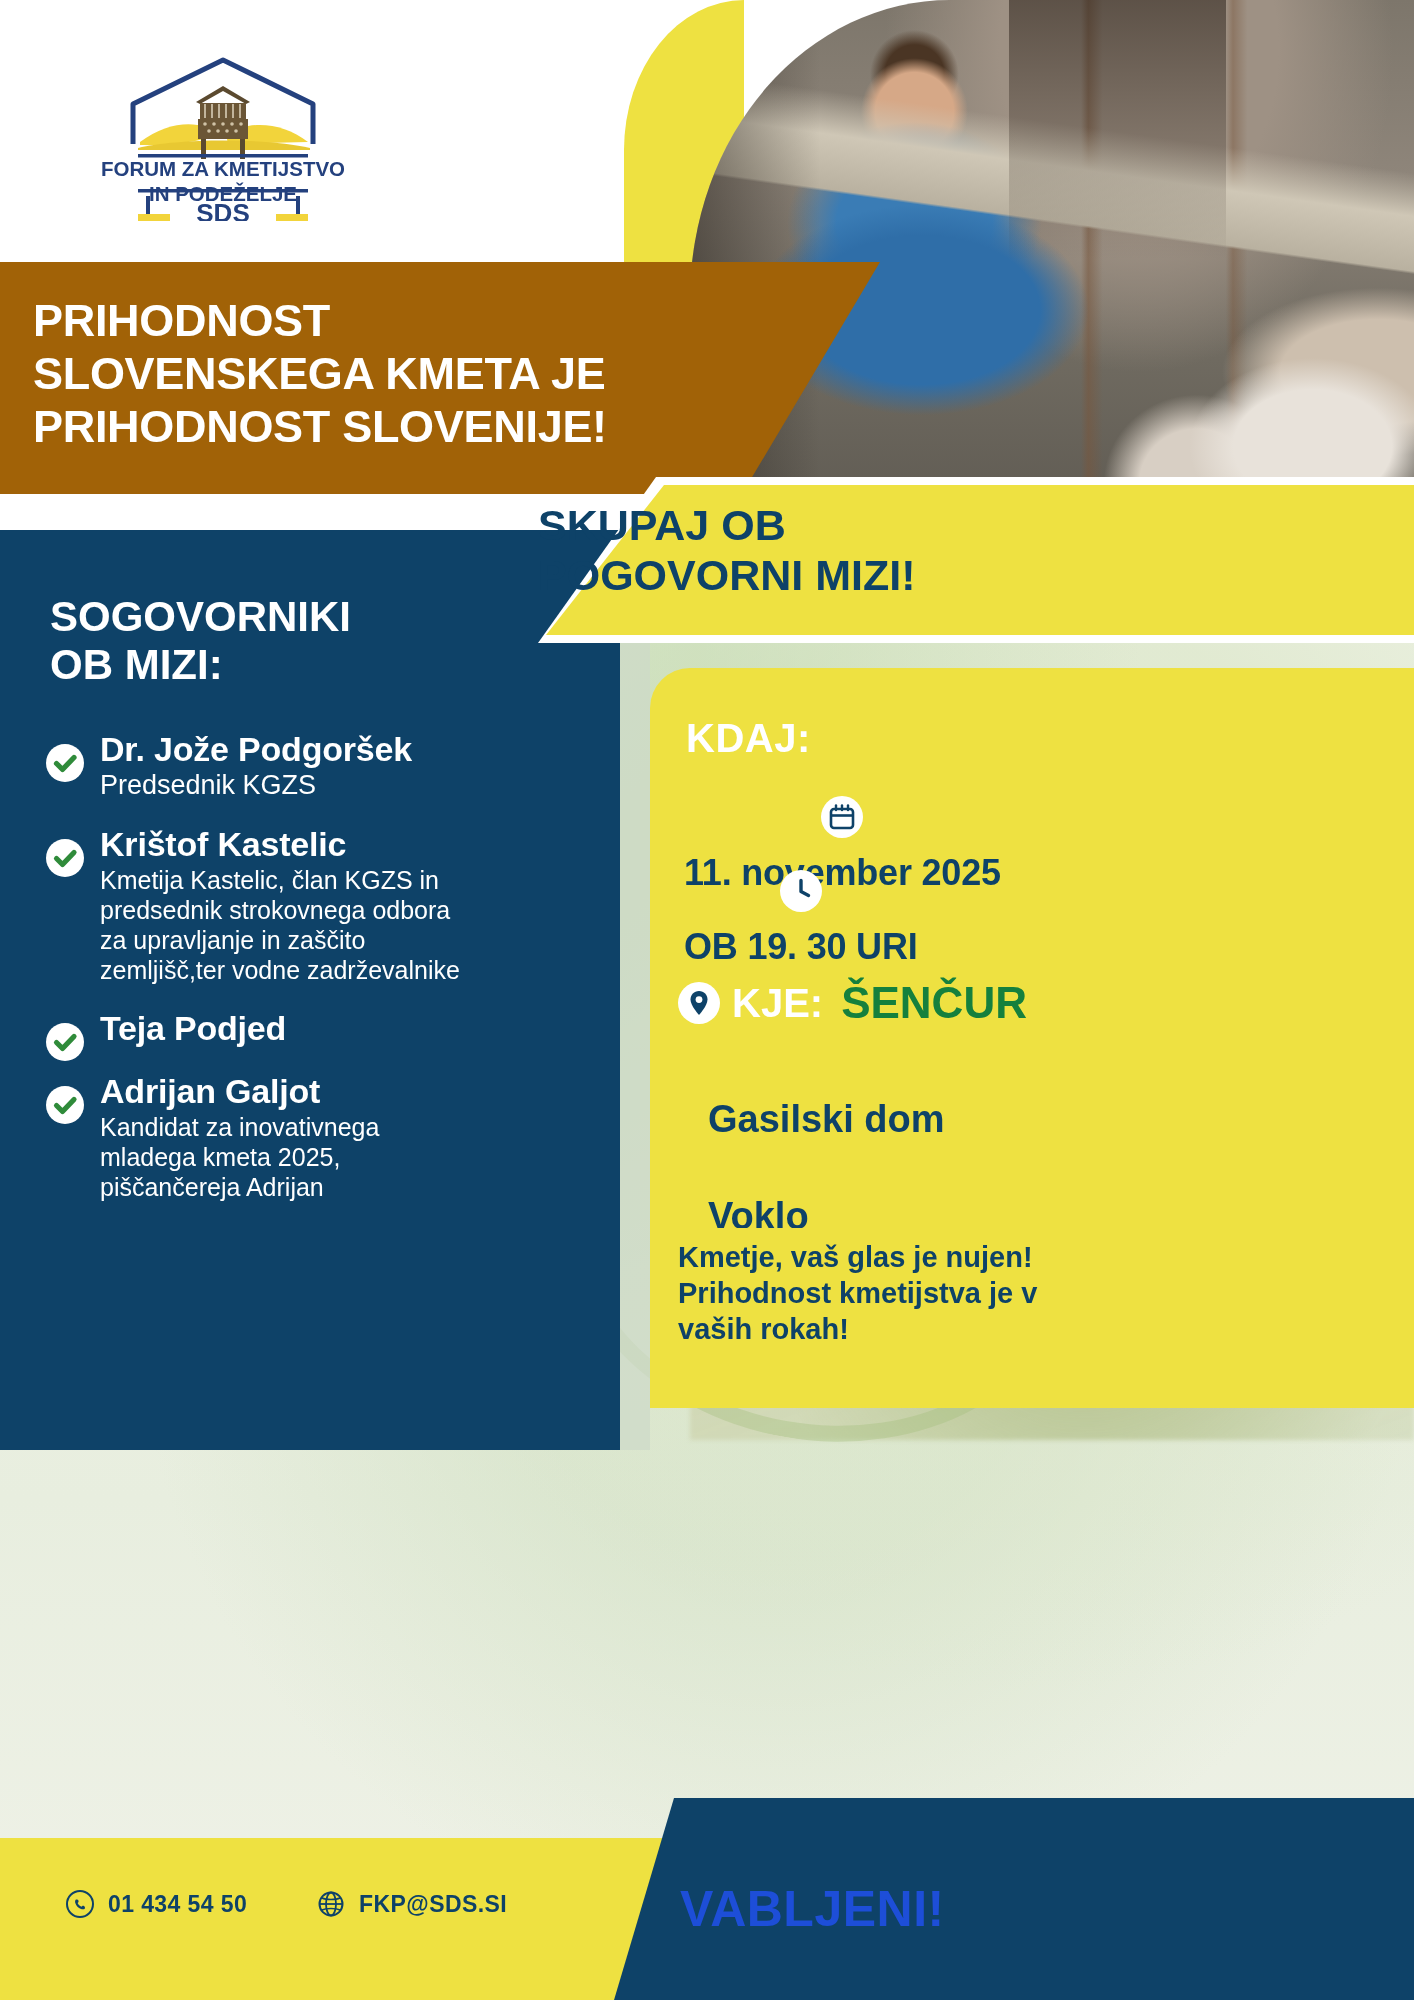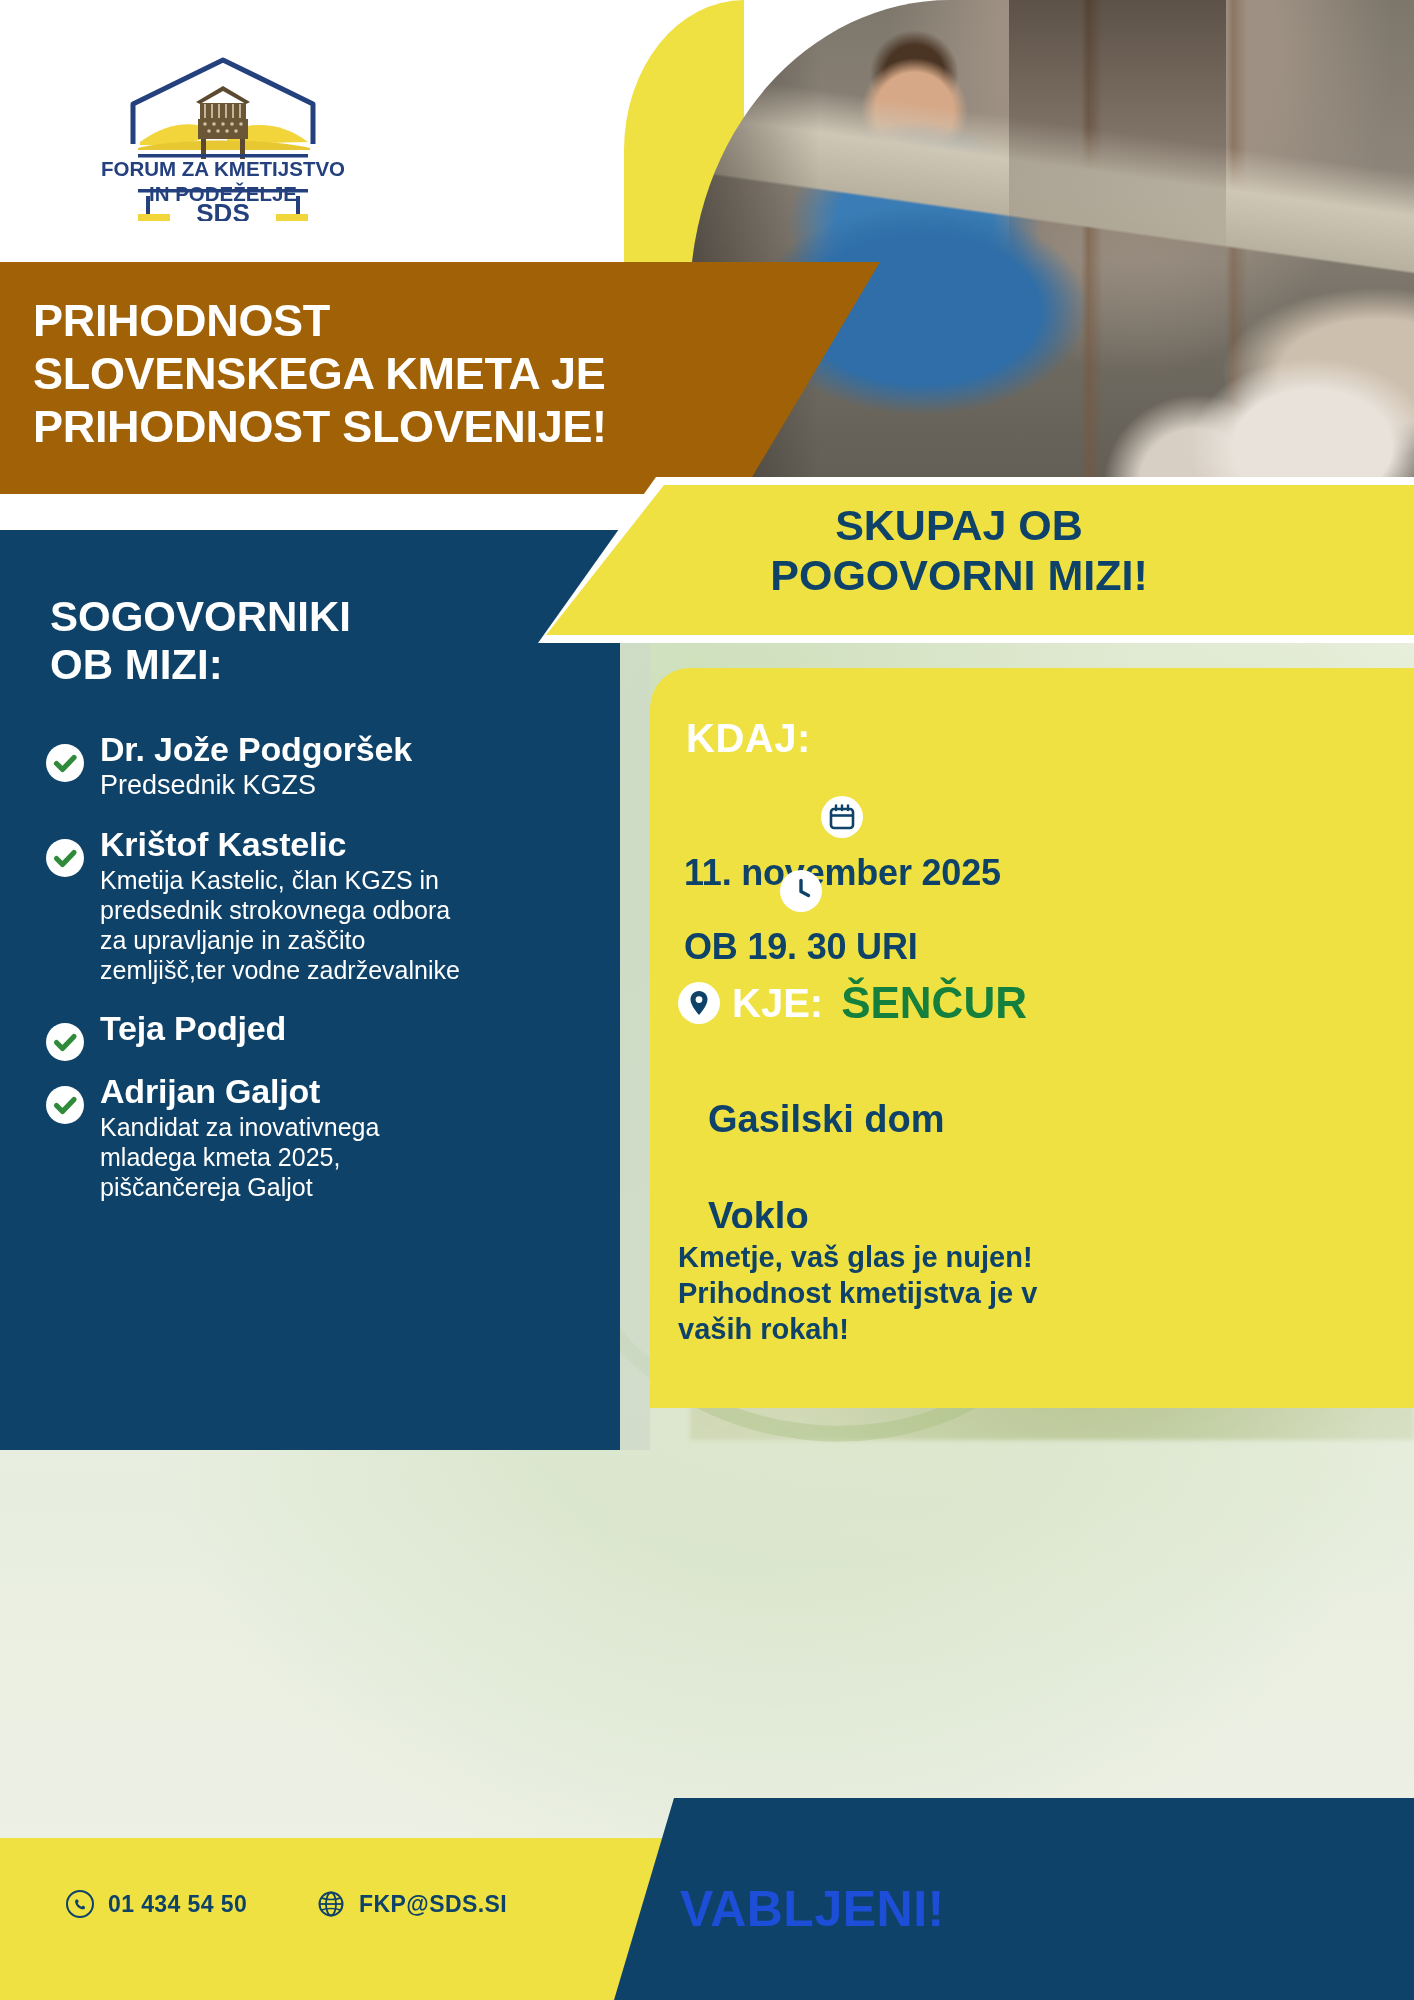--- a/index.html
+++ b/index.html
@@ -175,21 +175,21 @@
     background:#ffffff;
     clip-path:polygon(118px 0, 876px 0, 876px 166px, 0 166px);
   }
   .banner .fill {
     position:absolute; left:8px; top:8px; right:0; bottom:8px;
     background:#eee141;
     clip-path:polygon(118px 0, 868px 0, 868px 150px, 0 150px);
   }
   .banner h2 {
     position:absolute; left:0; right:34px; top:24px;
-    text-align:center;
+    text-align:left;
     color:#0e4268;
     font-size:43px; line-height:1.16; font-weight:bold;
     white-space:pre-line;
   }
 
   
   .info-card {
     position:absolute;
     left:650px; top:668px; width:764px; height:740px;
     background:#eee141;
@@ -386,21 +386,21 @@
       <div class="speaker tight">
         <span class="check">
           <svg viewBox="0 0 38 38" xmlns="http://www.w3.org/2000/svg">
             <circle cx="19" cy="19" r="19" fill="#ffffff"></circle>
             <path d="M10.5 19.5 L16.5 25.5 L28 13.5" fill="none" stroke="#2f8b3a" stroke-width="5.2" stroke-linecap="round" stroke-linejoin="round"></path>
           </svg>
         </span>
         <div class="name">Adrijan Galjot</div>
         <div class="role">Kandidat za inovativnega
 mladega kmeta 2025,
-piščančereja Galjot</div>
+piščančereja Adrijan</div>
       </div>
 
     </div>
   </div>
 
   <div class="banner">
     <div class="shape"></div>
     <div class="fill"></div>
     <h2>SKUPAJ OB
 POGOVORNI MIZI!</h2>

